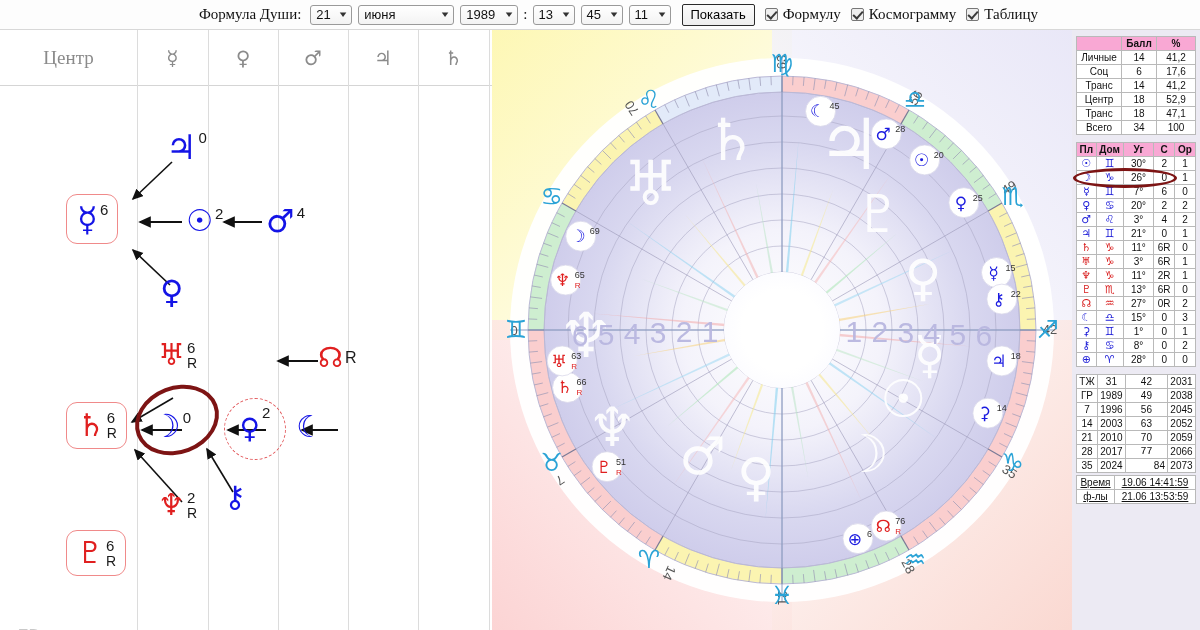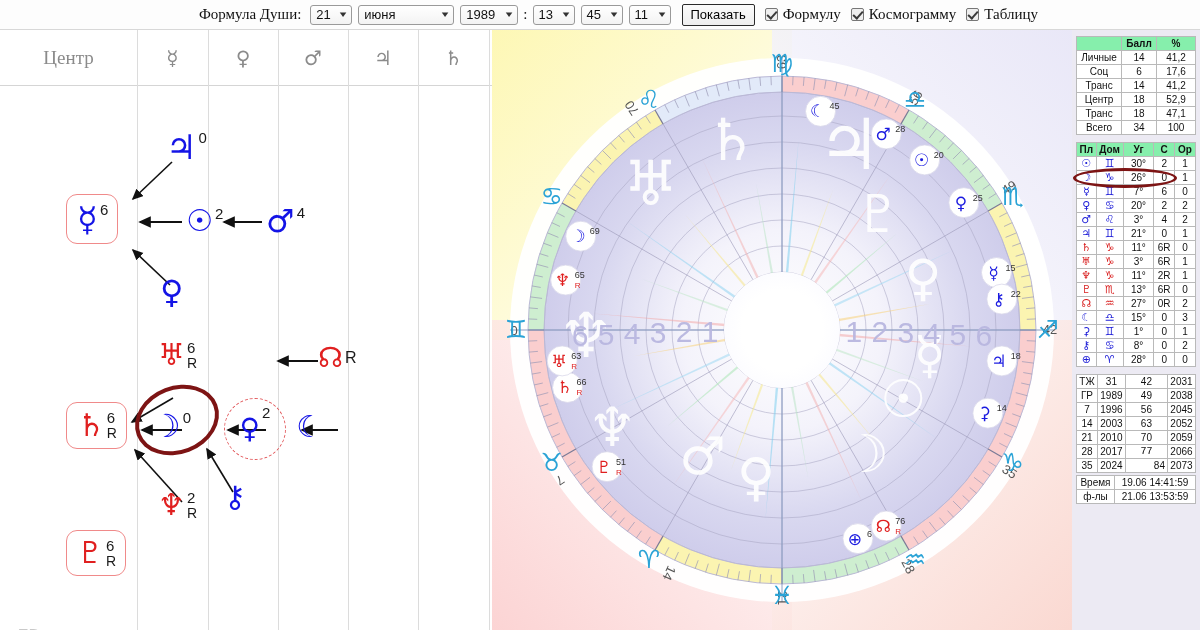--- a/index.html
+++ b/index.html
@@ -132,21 +132,21 @@
   table.rt {
     border-collapse:collapse; width:120px;
     background:#ffffff;
     font-size:10px; color:#111;
   }
   table.rt td, table.rt th {
     border:1px solid #b9b9b9;
     padding:0 2px; height:14px; text-align:center;
     font-weight:normal; white-space:nowrap;
   }
-  table.rt th { background:#86efac; font-weight:bold; font-size:10px; }
+  table.rt th { background:#f9a8d4; font-weight:bold; font-size:10px; }
   td.rt-lab { text-align:right; padding-right:3px; font-size:10px; }
   td.rt-sym { font-family:"DejaVu Sans", sans-serif; font-size:11px; }
   .sym-blue { color:#2020d8; }
   .sym-red  { color:#d81d1d; }
   td.b { font-weight:bold; }
   .tbl-gap { height:7px; }
   .moon-ellipse {
     position:absolute; border:3px solid #7d1414; border-radius:50%;
     pointer-events:none;
   }
@@ -961,21 +961,21 @@
         </tr>
         <tr>
           <td class="b" style="width: 26px;">35</td>
           <td style="width: 34px;">2024</td>
           <td class="b" style="width: 24px; padding-left: 28px;">84</td>
           <td style="width: 36px;">2073</td>
         </tr>
       </tbody>
   </table>
 
-  <table class="rt" id="time-table" style="margin-top:2px;">
+  <table class="rt" id="time-table" style="margin-top:2px;text-decoration:underline;">
     <tbody id="time-body">
         <tr>
           <td class="b" style="width: 38px;">Время</td>
           <td>19.06 14:41:59</td>
         </tr>
         <tr>
           <td class="b" style="width: 38px;">ф-лы</td>
           <td>21.06 13:53:59</td>
         </tr>
       </tbody>

